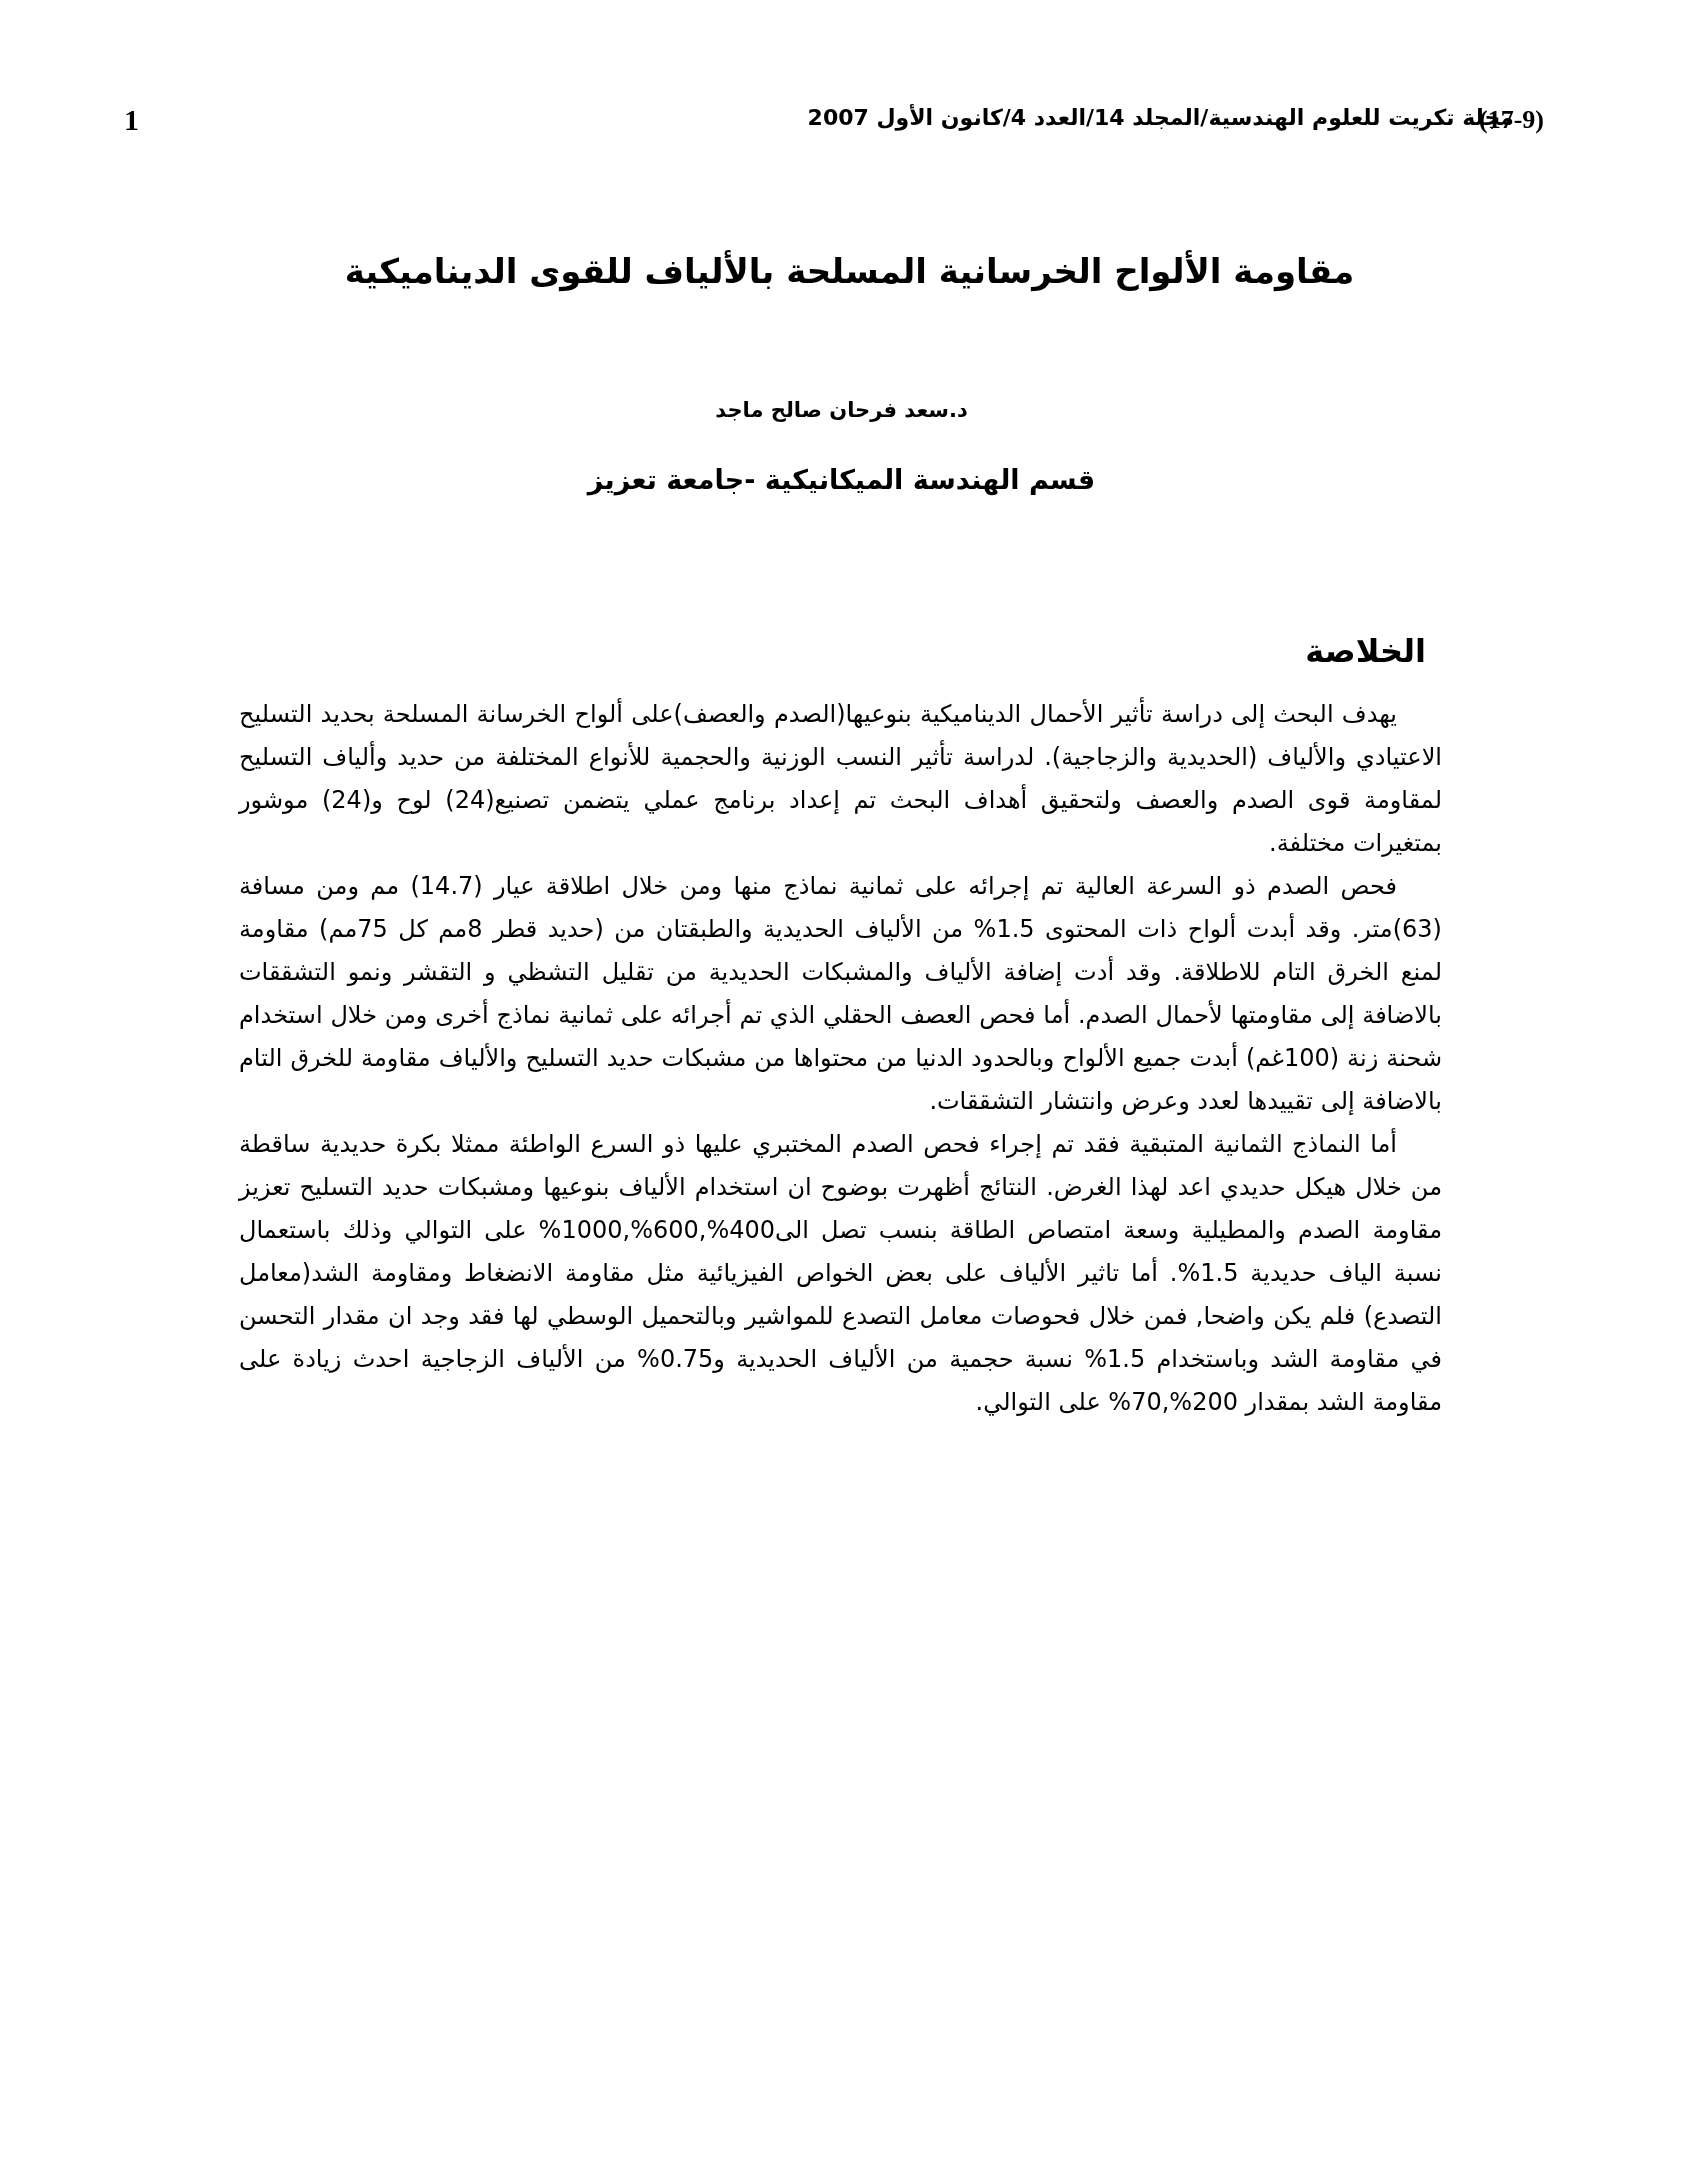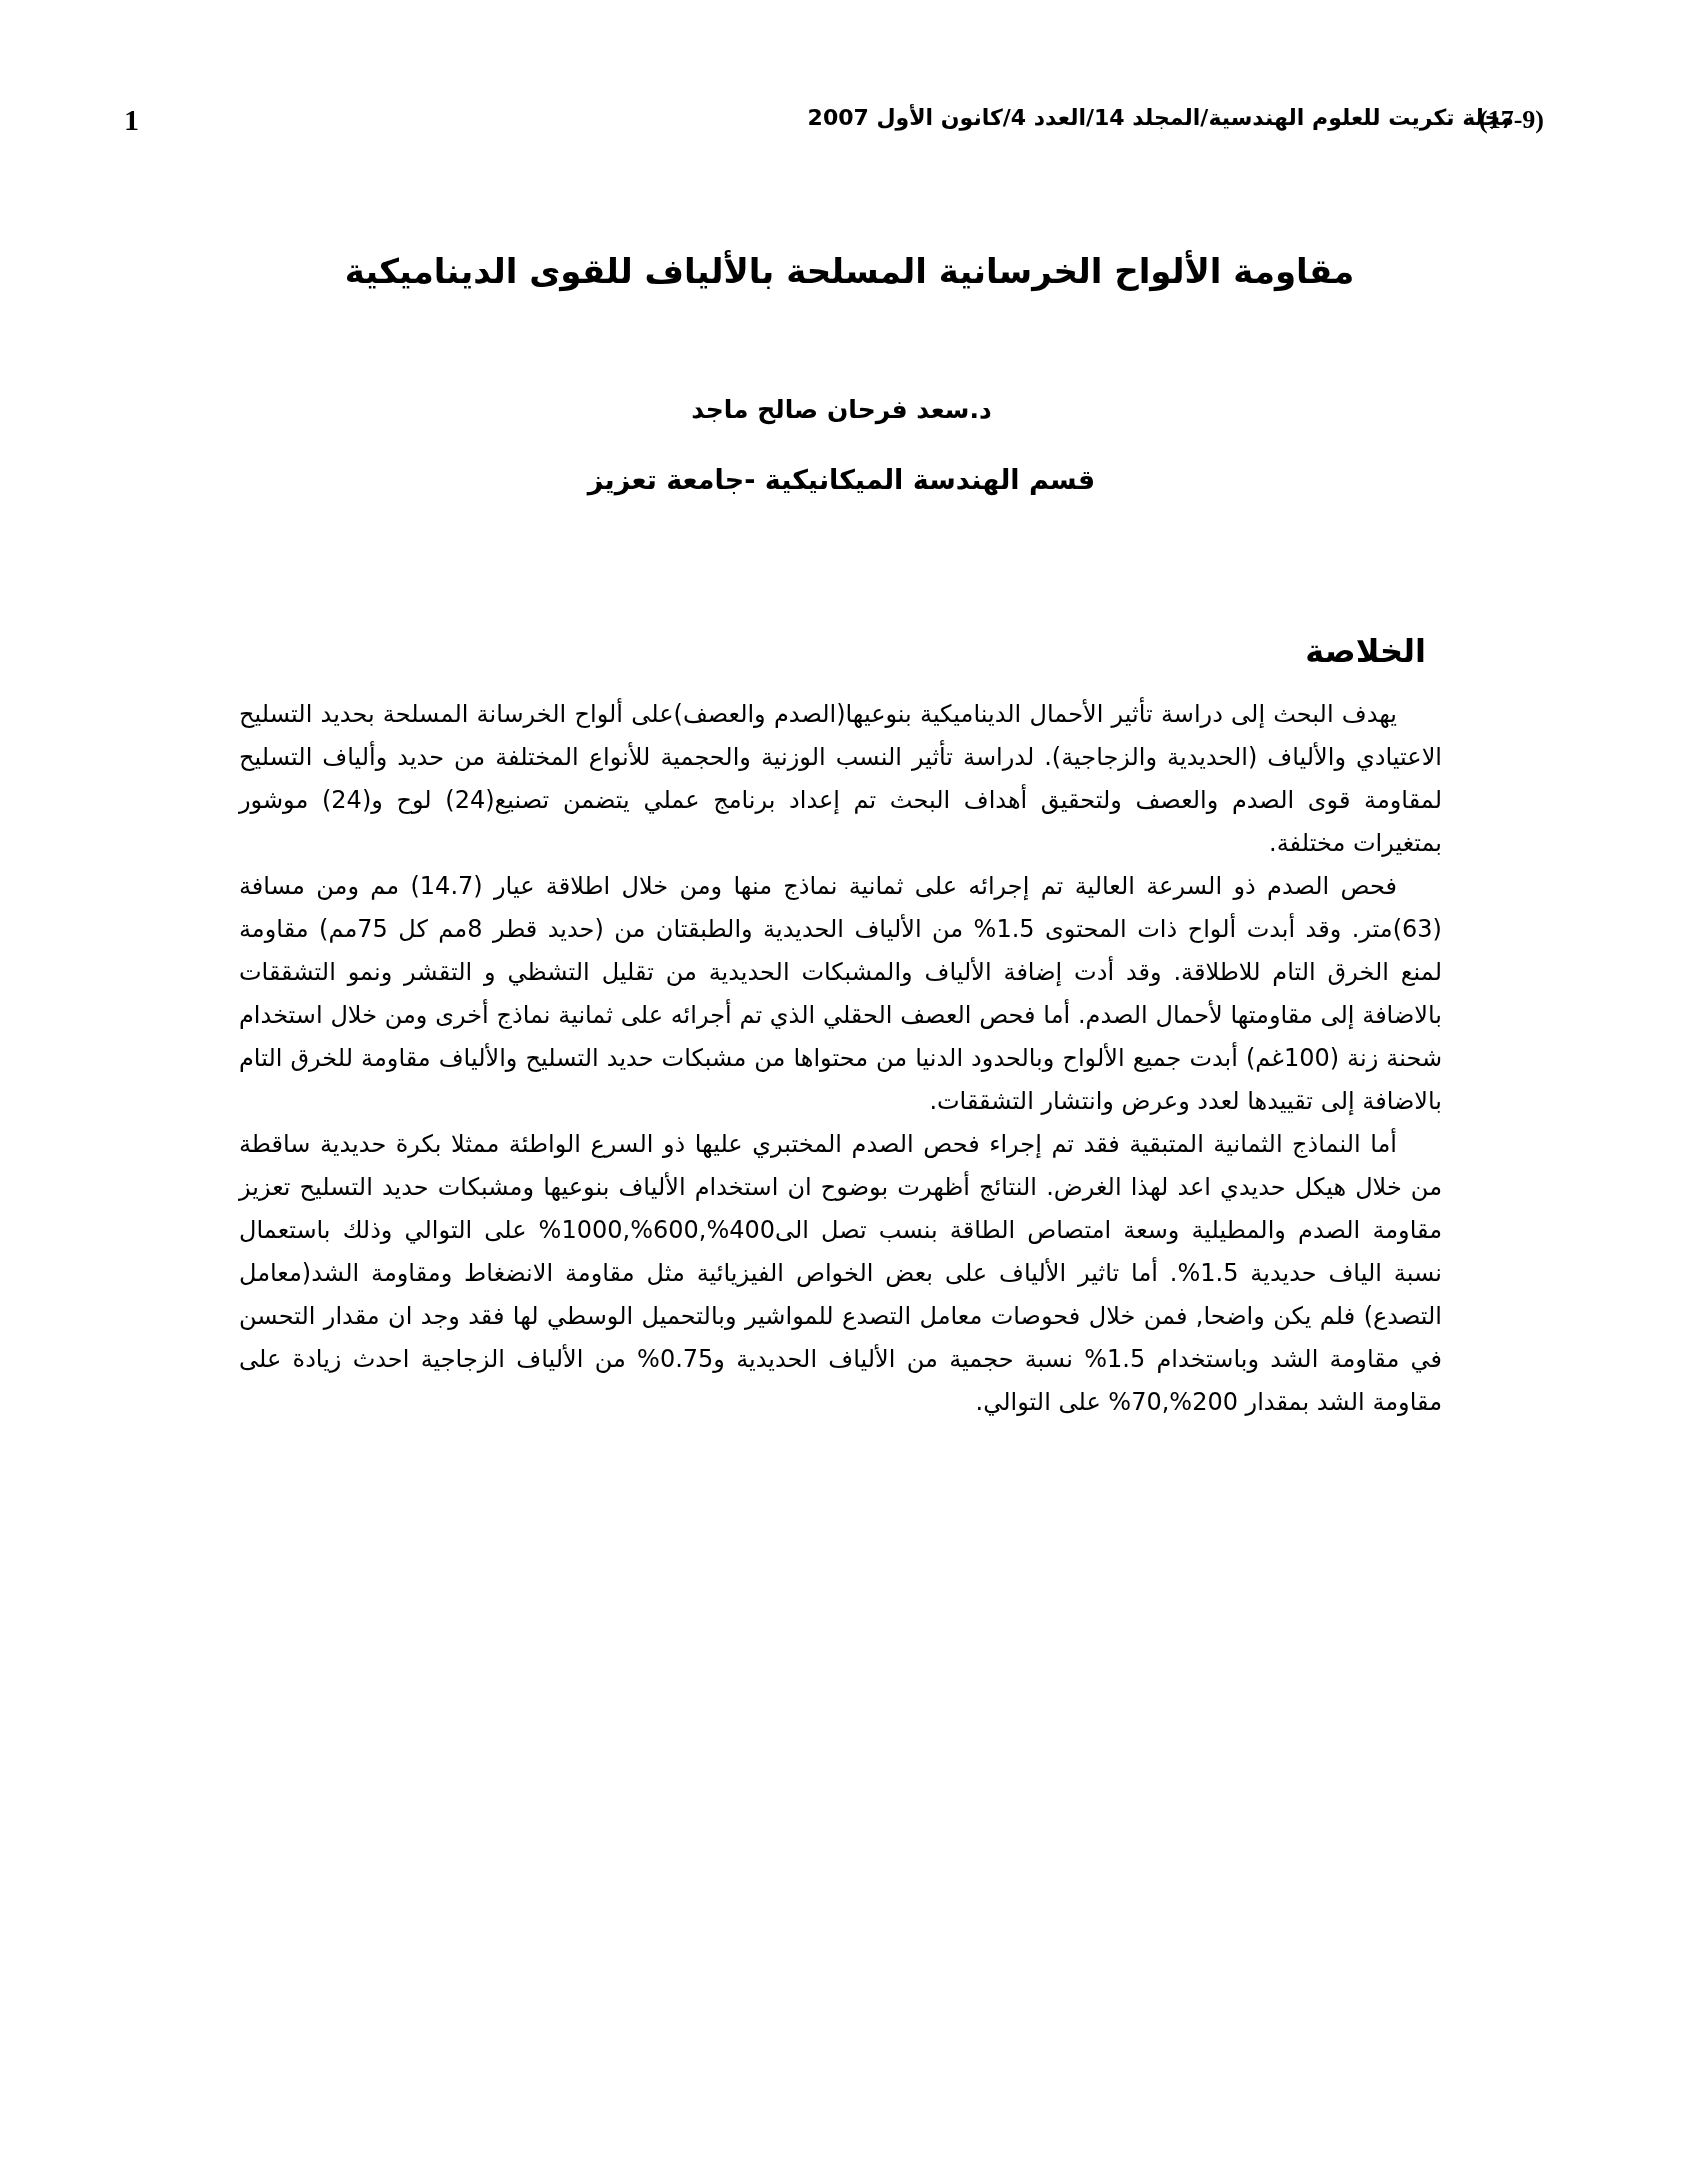--- a/index.html
+++ b/index.html
@@ -4,21 +4,21 @@
 <style>
   html, body { margin: 0; padding: 0; background: #ffffff; }
   body { width: 1683px; height: 2178px; position: relative; overflow: hidden; color: #000; font-family: "DejaVu Sans", "Liberation Sans", sans-serif; }
   .header-row { position: absolute; top: 99px; left: 119px; width: 1445px; height: 50px; }
   .page-number { position: absolute; left: 5px; top: 4px; font-family: "Liberation Serif", serif; font-size: 30px; font-weight: bold; }
   .journal-title { position: absolute; left: 0; right: 0; top: 6px; direction: rtl; font-size: 22px; font-weight: bold; }
   .journal-title span { display: inline-block; transform: translateX(-50px); }
   .ref-code { position: absolute; right: 20px; top: 6px; font-family: "Liberation Serif", serif; font-size: 26px; font-weight: bold; direction: ltr; }
   .paper-title { position: absolute; top: 243px; left: 0; width: 1683px; text-align: center; direction: rtl; font-size: 34px; font-weight: bold; }
   .author-block { position: absolute; top: 386px; left: 0; width: 1683px; text-align: center; direction: rtl; font-weight: bold; }
-  .author-name { font-size: 25px; height: 48px; line-height: 48px; margin-bottom: 20px; }
+  .author-name { font-size: 21px; height: 48px; line-height: 48px; margin-bottom: 20px; }
   .author-rank { font-size: 25px; height: 48px; line-height: 48px; margin-bottom: 14px; }
   .author-affil { font-size: 27px; height: 51px; line-height: 51px; }
   .abstract-heading { position: absolute; top: 632px; right: 257px; direction: rtl; font-size: 32px; font-weight: bold; }
   .abstract { position: absolute; top: 693px; left: 239px; width: 1203px; direction: rtl; font-size: 24px; line-height: 43px; text-align: justify; }
   .abstract p { margin: 0; text-indent: 45px; }
 </style>
 </head>
 <body>
 
 <div class="header-row">

